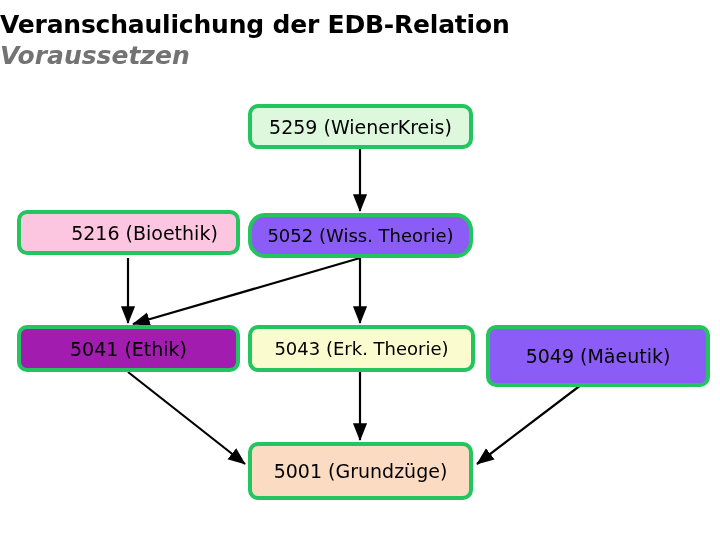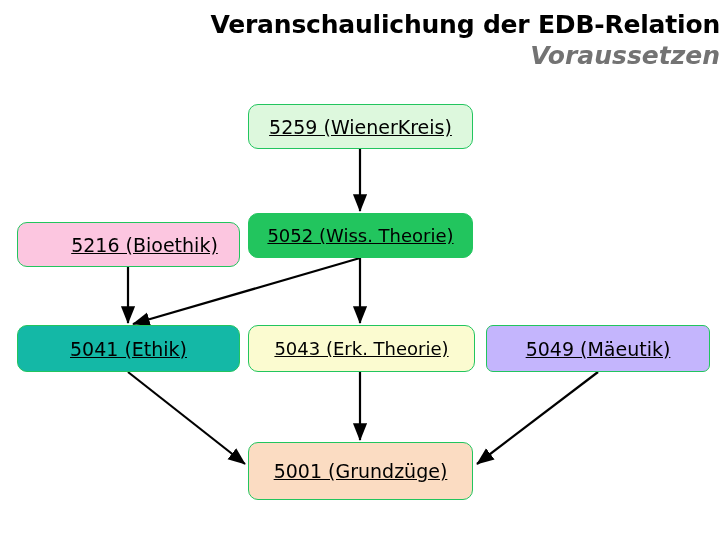--- a/index.html
+++ b/index.html
@@ -19,21 +19,21 @@
     left: 0;
     top: 0;
     width: 720px;
     height: 540px;
   }
   .title-block {
     position: absolute;
     left: 0;
     top: 10px;
     width: 720px;
-    text-align: right;
+    text-align: left;
   }
   .title-line1 {
     font-family: "DejaVu Sans", "Liberation Sans", sans-serif;
     font-size: 25px;
     font-weight: bold;
     color: #000000;
     line-height: 30px;
     letter-spacing: -0.2px;
   }
   .title-line2 {
@@ -48,38 +48,37 @@
     position: absolute;
     left: 0;
     top: 0;
     width: 720px;
     height: 540px;
     pointer-events: none;
   }
   .node {
     position: absolute;
     box-sizing: border-box;
-    border: 1px solid #22c55e;
+    border: 4px solid #22c55e;
     border-radius: 10px;
     display: flex;
     align-items: center;
     justify-content: center;
     font-family: "DejaVu Sans", "Liberation Sans", sans-serif;
     font-size: 19px;
     color: #000000;
     white-space: nowrap;
     z-index: 2;
-    text-decoration: underline;
   }
   #node-5259 { left: 248px; top: 104px;  width: 225px; height: 45px; background: #ddf8dd; }
-  #node-5216 { left: 17px;  top: 222px;  width: 223px; height: 45px; background: #fcc6e0; padding-left: 32px; }
-  #node-5052 { left: 248px; top: 213px;  width: 225px; height: 45px; background: #22c55e; font-size: 18px; }
-  #node-5041 { left: 17px;  top: 325px;  width: 223px; height: 47px; background: #14b8a6; }
+  #node-5216 { left: 17px;  top: 210px;  width: 223px; height: 45px; background: #fcc6e0; padding-left: 32px; }
+  #node-5052 { left: 248px; top: 213px;  width: 225px; height: 45px; background: #8b5cf6; font-size: 18px; border-radius: 17px; }
+  #node-5041 { left: 17px;  top: 325px;  width: 223px; height: 47px; background: #a21caf; }
   #node-5043 { left: 248px; top: 325px;  width: 227px; height: 47px; background: #fbfbd0; font-size: 18px; }
-  #node-5049 { left: 486px; top: 325px;  width: 224px; height: 47px; background: #c4b5fd; border-radius: 7px; }
+  #node-5049 { left: 486px; top: 325px;  width: 224px; height: 62px; background: #8b5cf6; }
   #node-5001 { left: 248px; top: 442px;  width: 225px; height: 58px; background: #fbdcc2; }
 </style>
 </head>
 <body>
 
 <div id="diagram-root">
 
   <div class="title-block">
     <div class="title-line1">Veranschaulichung der EDB-Relation</div>
     <div class="title-line2">Voraussetzen</div>

